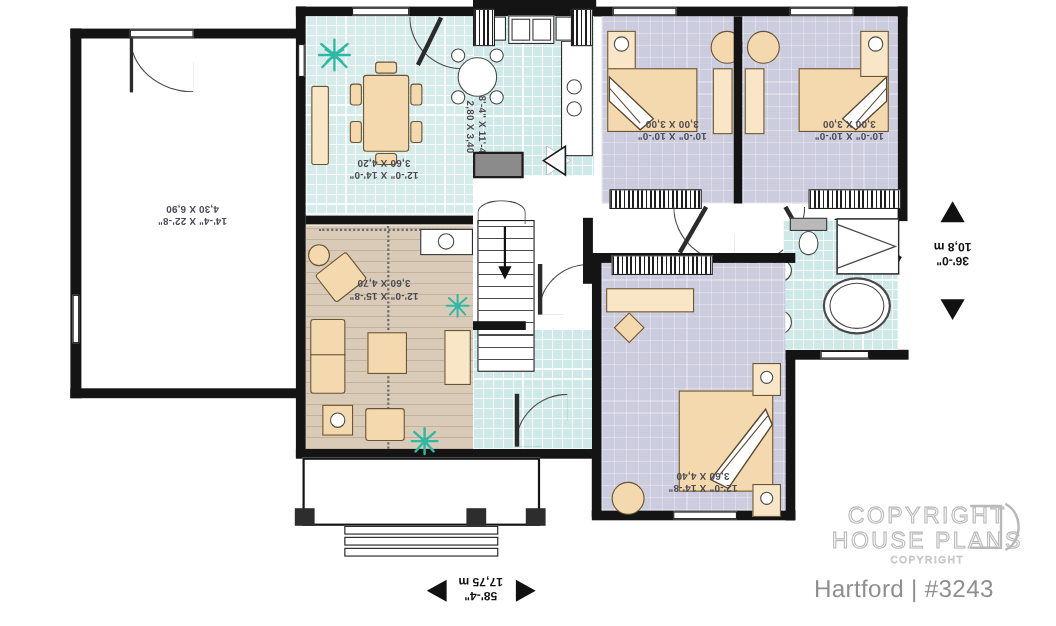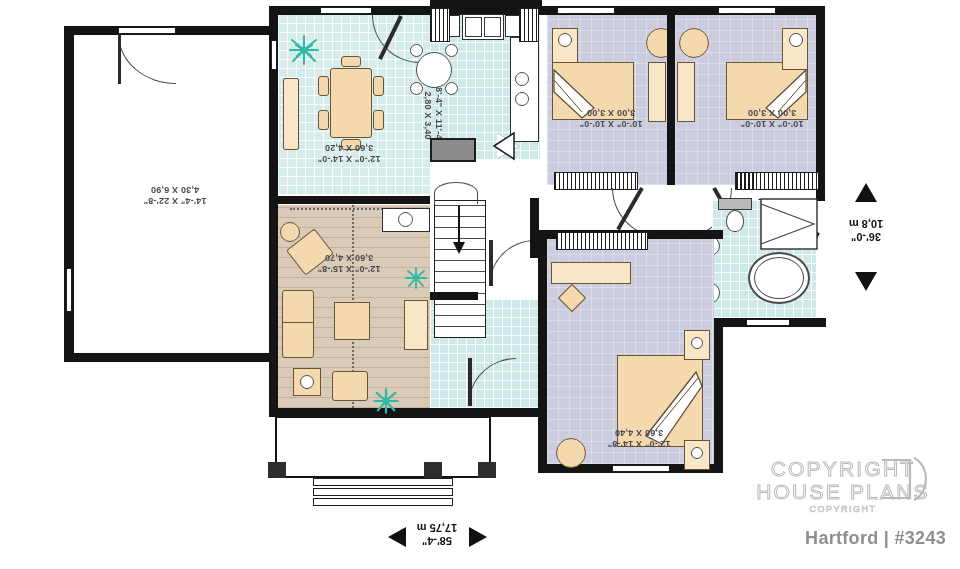--- a/index.html
+++ b/index.html
@@ -103,22 +103,22 @@
     font-family:"Liberation Sans", sans-serif;
     font-size:21px;letter-spacing:2.2px;font-weight:normal;
     color:transparent;
     -webkit-text-stroke:1px #b9b9b9;
     line-height:23px;
   }
   .wm-cr{font-size:9px;letter-spacing:1.5px;color:transparent;
          -webkit-text-stroke:.7px #c3c3c3;line-height:12px;}
   #wm-logo{position:absolute;right:8px;top:-3px;width:62px;height:50px;}
   #plantitle{
-    position:absolute;right:14px;bottom:20px;width:206px;text-align:right;
-    font-size:18px;font-weight:bold;color:#8f8f8f;
+    position:absolute;right:14px;bottom:20px;width:206px;text-align:left;
+    font-size:22px;font-weight:normal;color:#8f8f8f;
     font-family:"Liberation Sans", sans-serif;
     letter-spacing:.3px;
   }
 
   
   .porchbox{position:absolute;background:#ffffff;border:2px solid #141414;box-sizing:border-box;}
   .plank{position:absolute;background:#ffffff;border:1.5px solid #1d1d1d;box-sizing:border-box;}
 </style>
 </head>
 <body>

